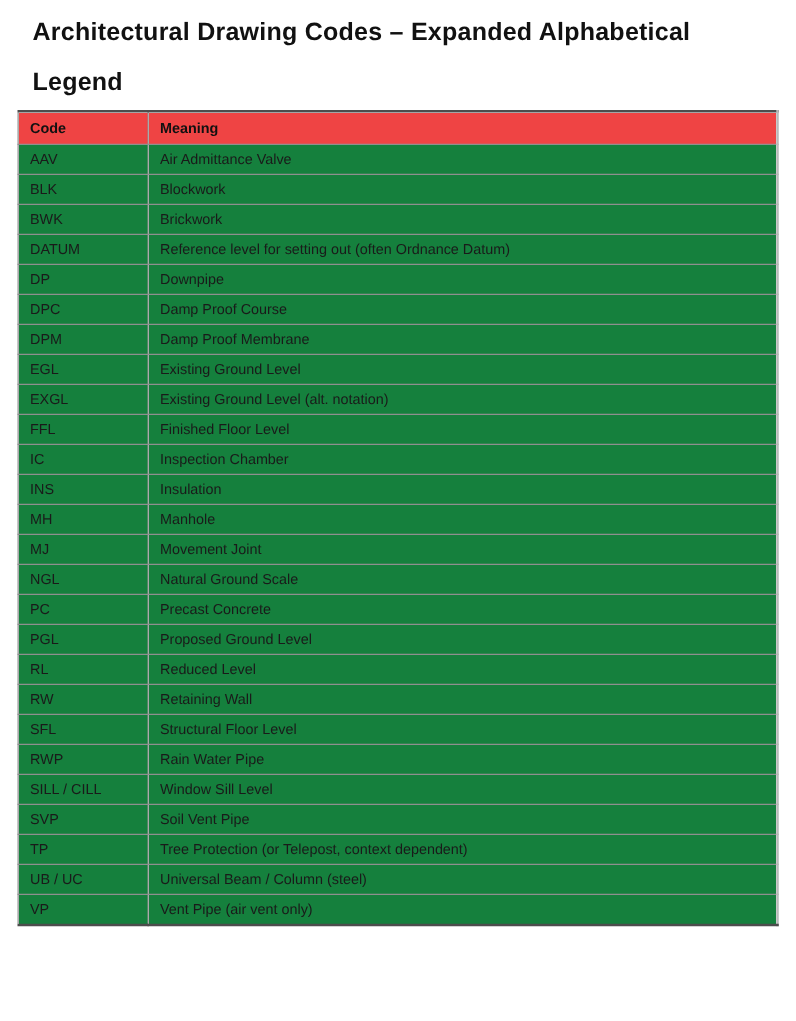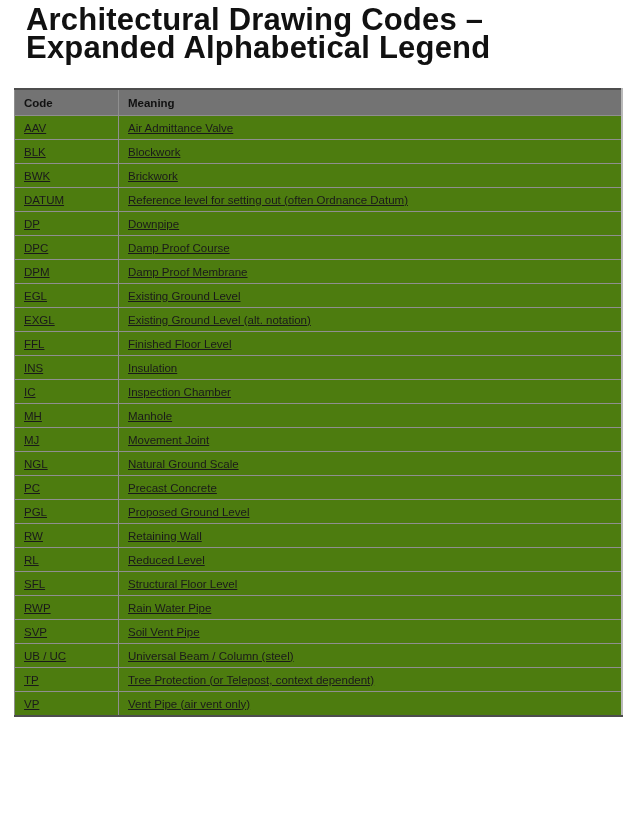--- a/index.html
+++ b/index.html
@@ -17,22 +17,22 @@
     width: 637px;
     height: 817px;
     background: #ffffff;
   }
   h1.doc-title {
     margin: 0;
     position: absolute;
     left: 26px;
     top: 6px;
     width: 560px;
-    font-size: 31px;
-    line-height: 28px;
+    font-size: 20px;
+    line-height: 40px;
     font-weight: bold;
     color: #111111;
     letter-spacing: 0.2px;
   }
   table.legend {
     position: absolute;
     left: 14px;
     top: 88px;
     width: 609px;
     border-collapse: collapse;
@@ -48,29 +48,28 @@
   table.legend th, table.legend td {
     border: 1px solid #8f8f8f;
     padding: 0 9px;
     text-align: left;
     vertical-align: middle;
     white-space: nowrap;
     overflow: hidden;
   }
   table.legend th {
     height: 25px;
-    background: #737373;
+    background: #ef4444;
     font-weight: bold;
     color: #111111;
   }
   table.legend td {
     height: 23px;
-    background: #4d7c0f;
+    background: #15803d;
     font-weight: normal;
-    text-decoration: underline;
   }
 </style>
 </head>
 <body>
 
 <div class="page">
   <h1 class="doc-title">Architectural Drawing Codes – Expanded Alphabetical Legend</h1>
 
   <table class="legend">
     <colgroup>
@@ -128,30 +127,30 @@
     <td>EXGL</td>
     <td>Existing Ground Level (alt. notation)</td>
   </tr>
 
   <tr>
     <td>FFL</td>
     <td>Finished Floor Level</td>
   </tr>
 
   <tr>
+    <td>IC</td>
+    <td>Inspection Chamber</td>
+  </tr>
+
+  <tr>
     <td>INS</td>
     <td>Insulation</td>
   </tr>
 
   <tr>
-    <td>IC</td>
-    <td>Inspection Chamber</td>
-  </tr>
-
-  <tr>
     <td>MH</td>
     <td>Manhole</td>
   </tr>
 
   <tr>
     <td>MJ</td>
     <td>Movement Joint</td>
   </tr>
 
   <tr>
@@ -166,53 +165,57 @@
   </tr>
 
   <tr>
     <td>PGL</td>
     <td>Proposed Ground Level</td>
   </tr>
 
 
 
   <tr>
+    <td>RL</td>
+    <td>Reduced Level</td>
+  </tr>
+
+  <tr>
     <td>RW</td>
     <td>Retaining Wall</td>
   </tr>
 
   <tr>
-    <td>RL</td>
-    <td>Reduced Level</td>
-  </tr>
-
-  <tr>
     <td>SFL</td>
     <td>Structural Floor Level</td>
   </tr>
 
   <tr>
     <td>RWP</td>
     <td>Rain Water Pipe</td>
   </tr>
 
+  <tr>
+    <td>SILL / CILL</td>
+    <td>Window Sill Level</td>
+  </tr>
 
   <tr>
     <td>SVP</td>
     <td>Soil Vent Pipe</td>
   </tr>
 
   <tr>
+    <td>TP</td>
+    <td>Tree Protection (or Telepost, context dependent)</td>
+  </tr>
+
+  <tr>
     <td>UB / UC</td>
     <td>Universal Beam / Column (steel)</td>
-  </tr>
-
-  <tr>
-    <td>TP</td>
-    <td>Tree Protection (or Telepost, context dependent)</td>
   </tr>
 
   <tr>
     <td>VP</td>
     <td>Vent Pipe (air vent only)</td>
   </tr>
 </tbody>
   </table>
 </div>
 

